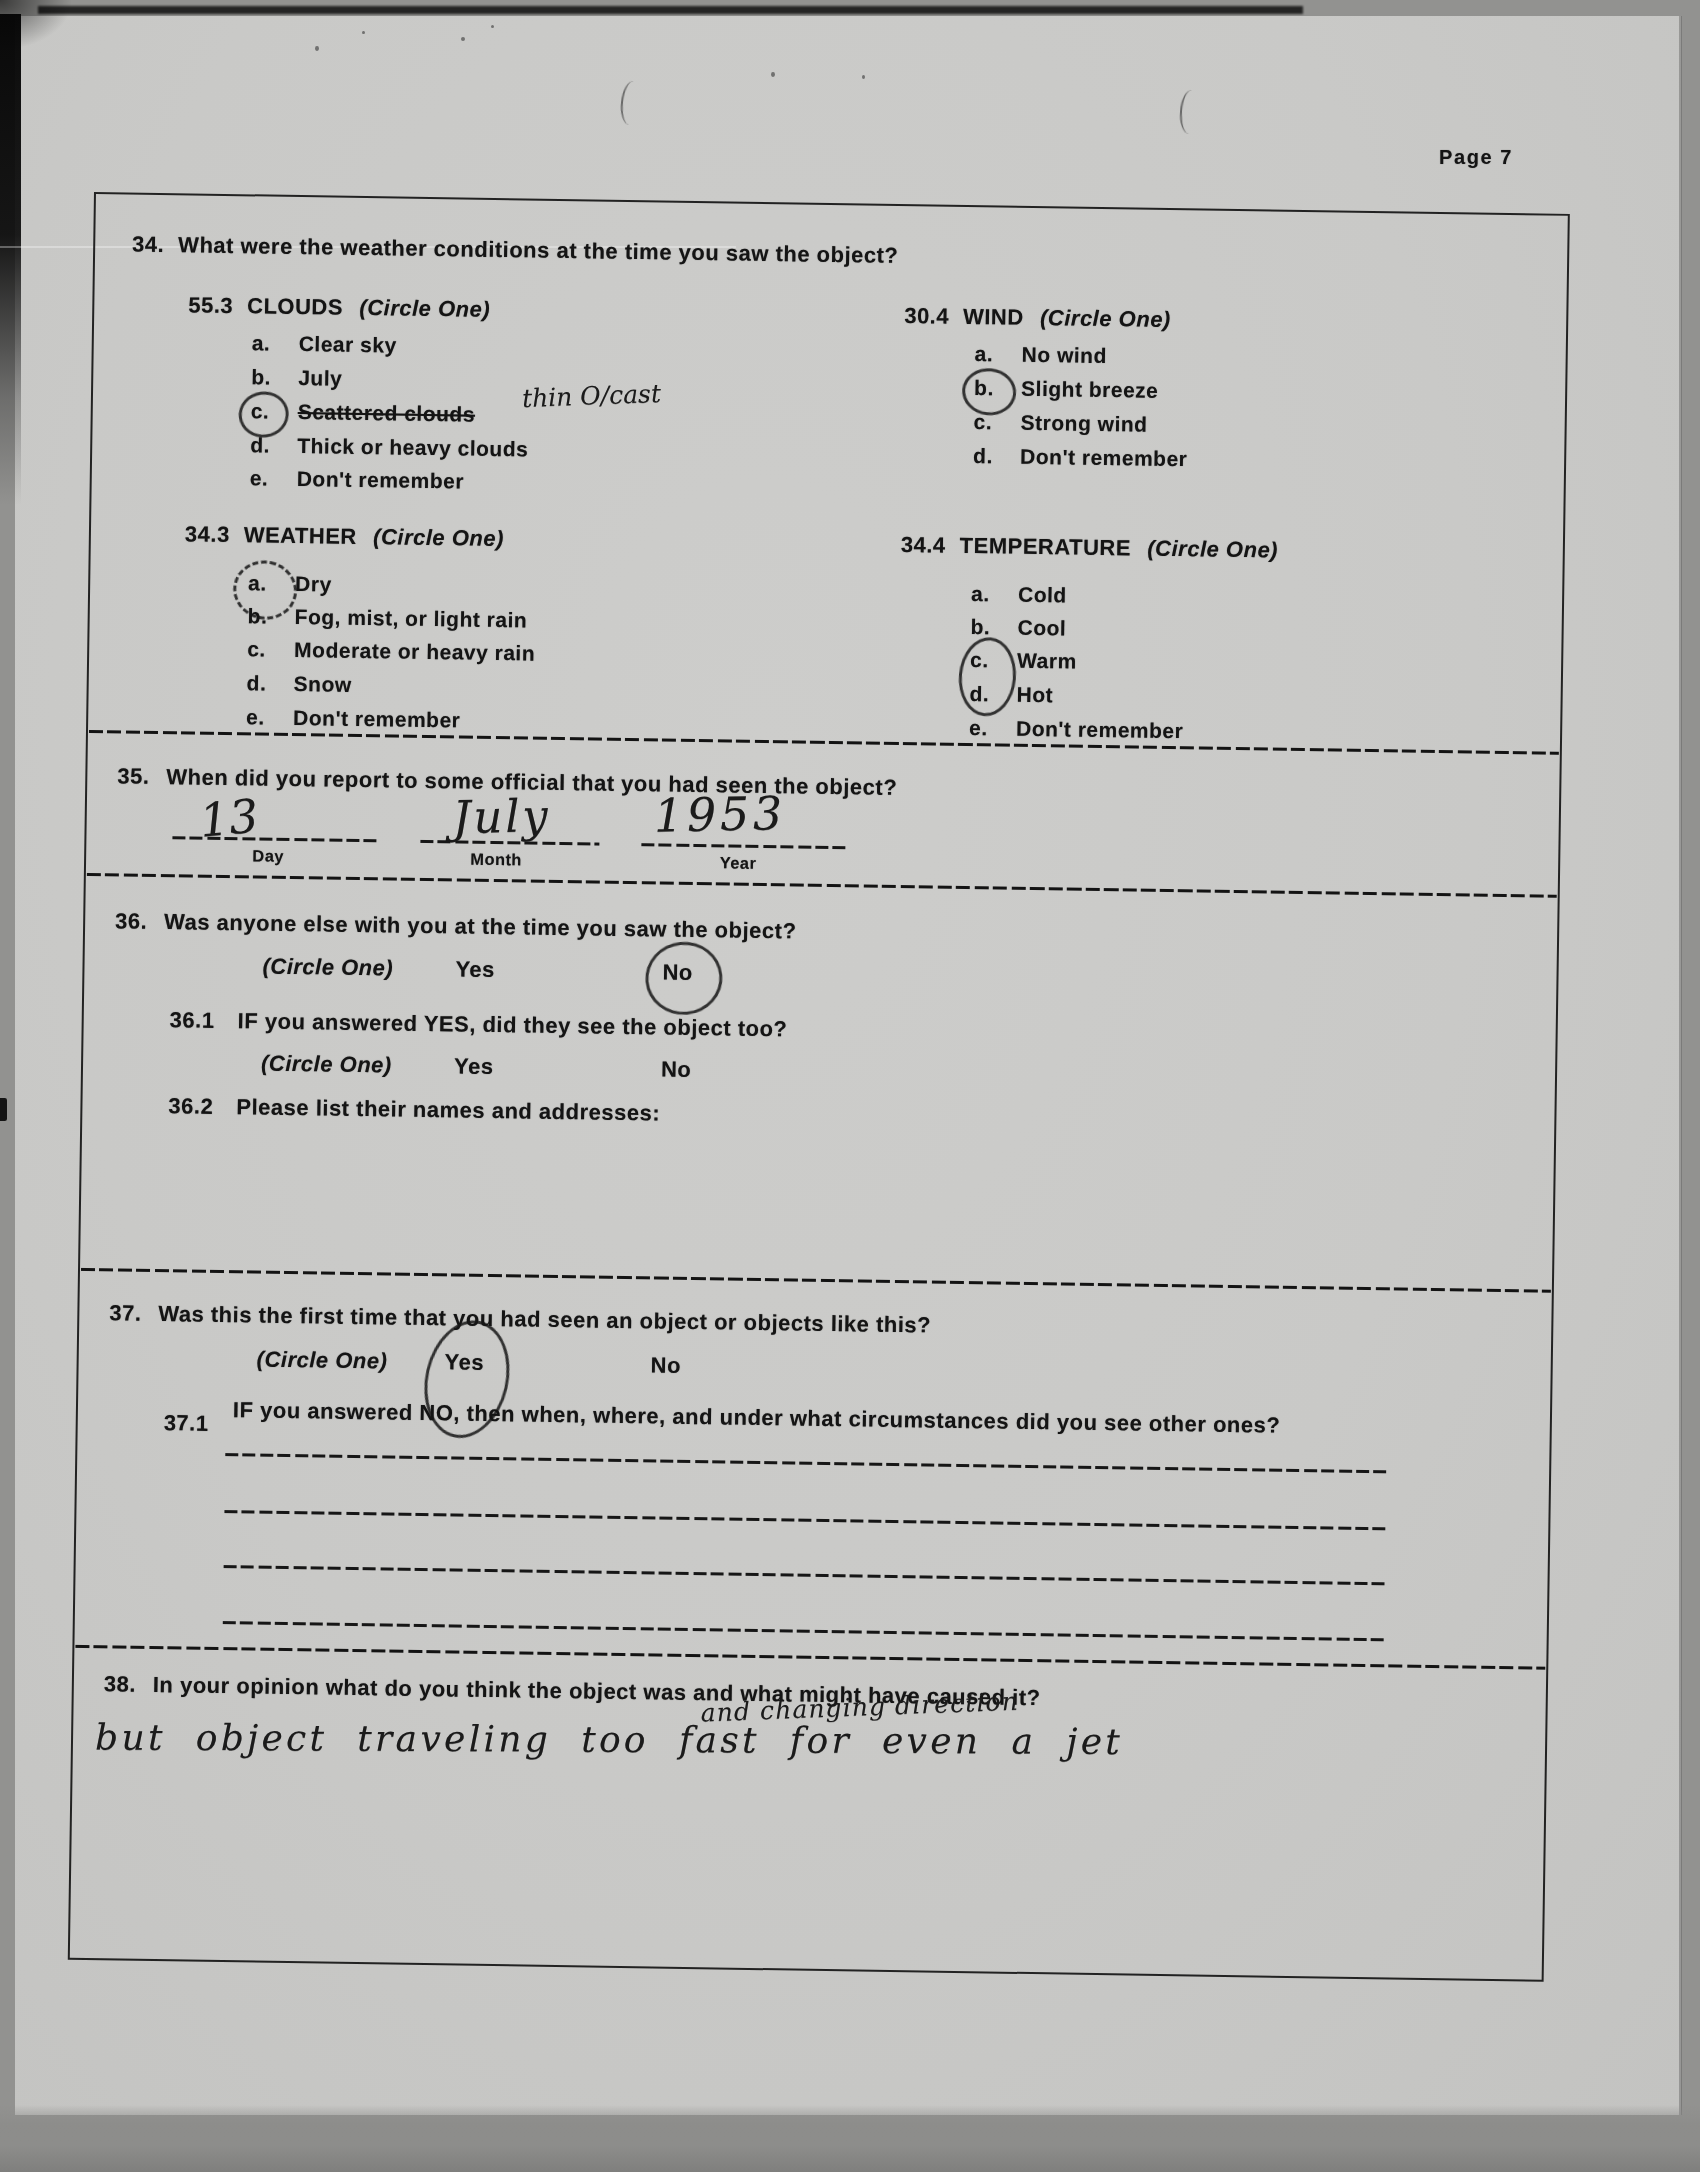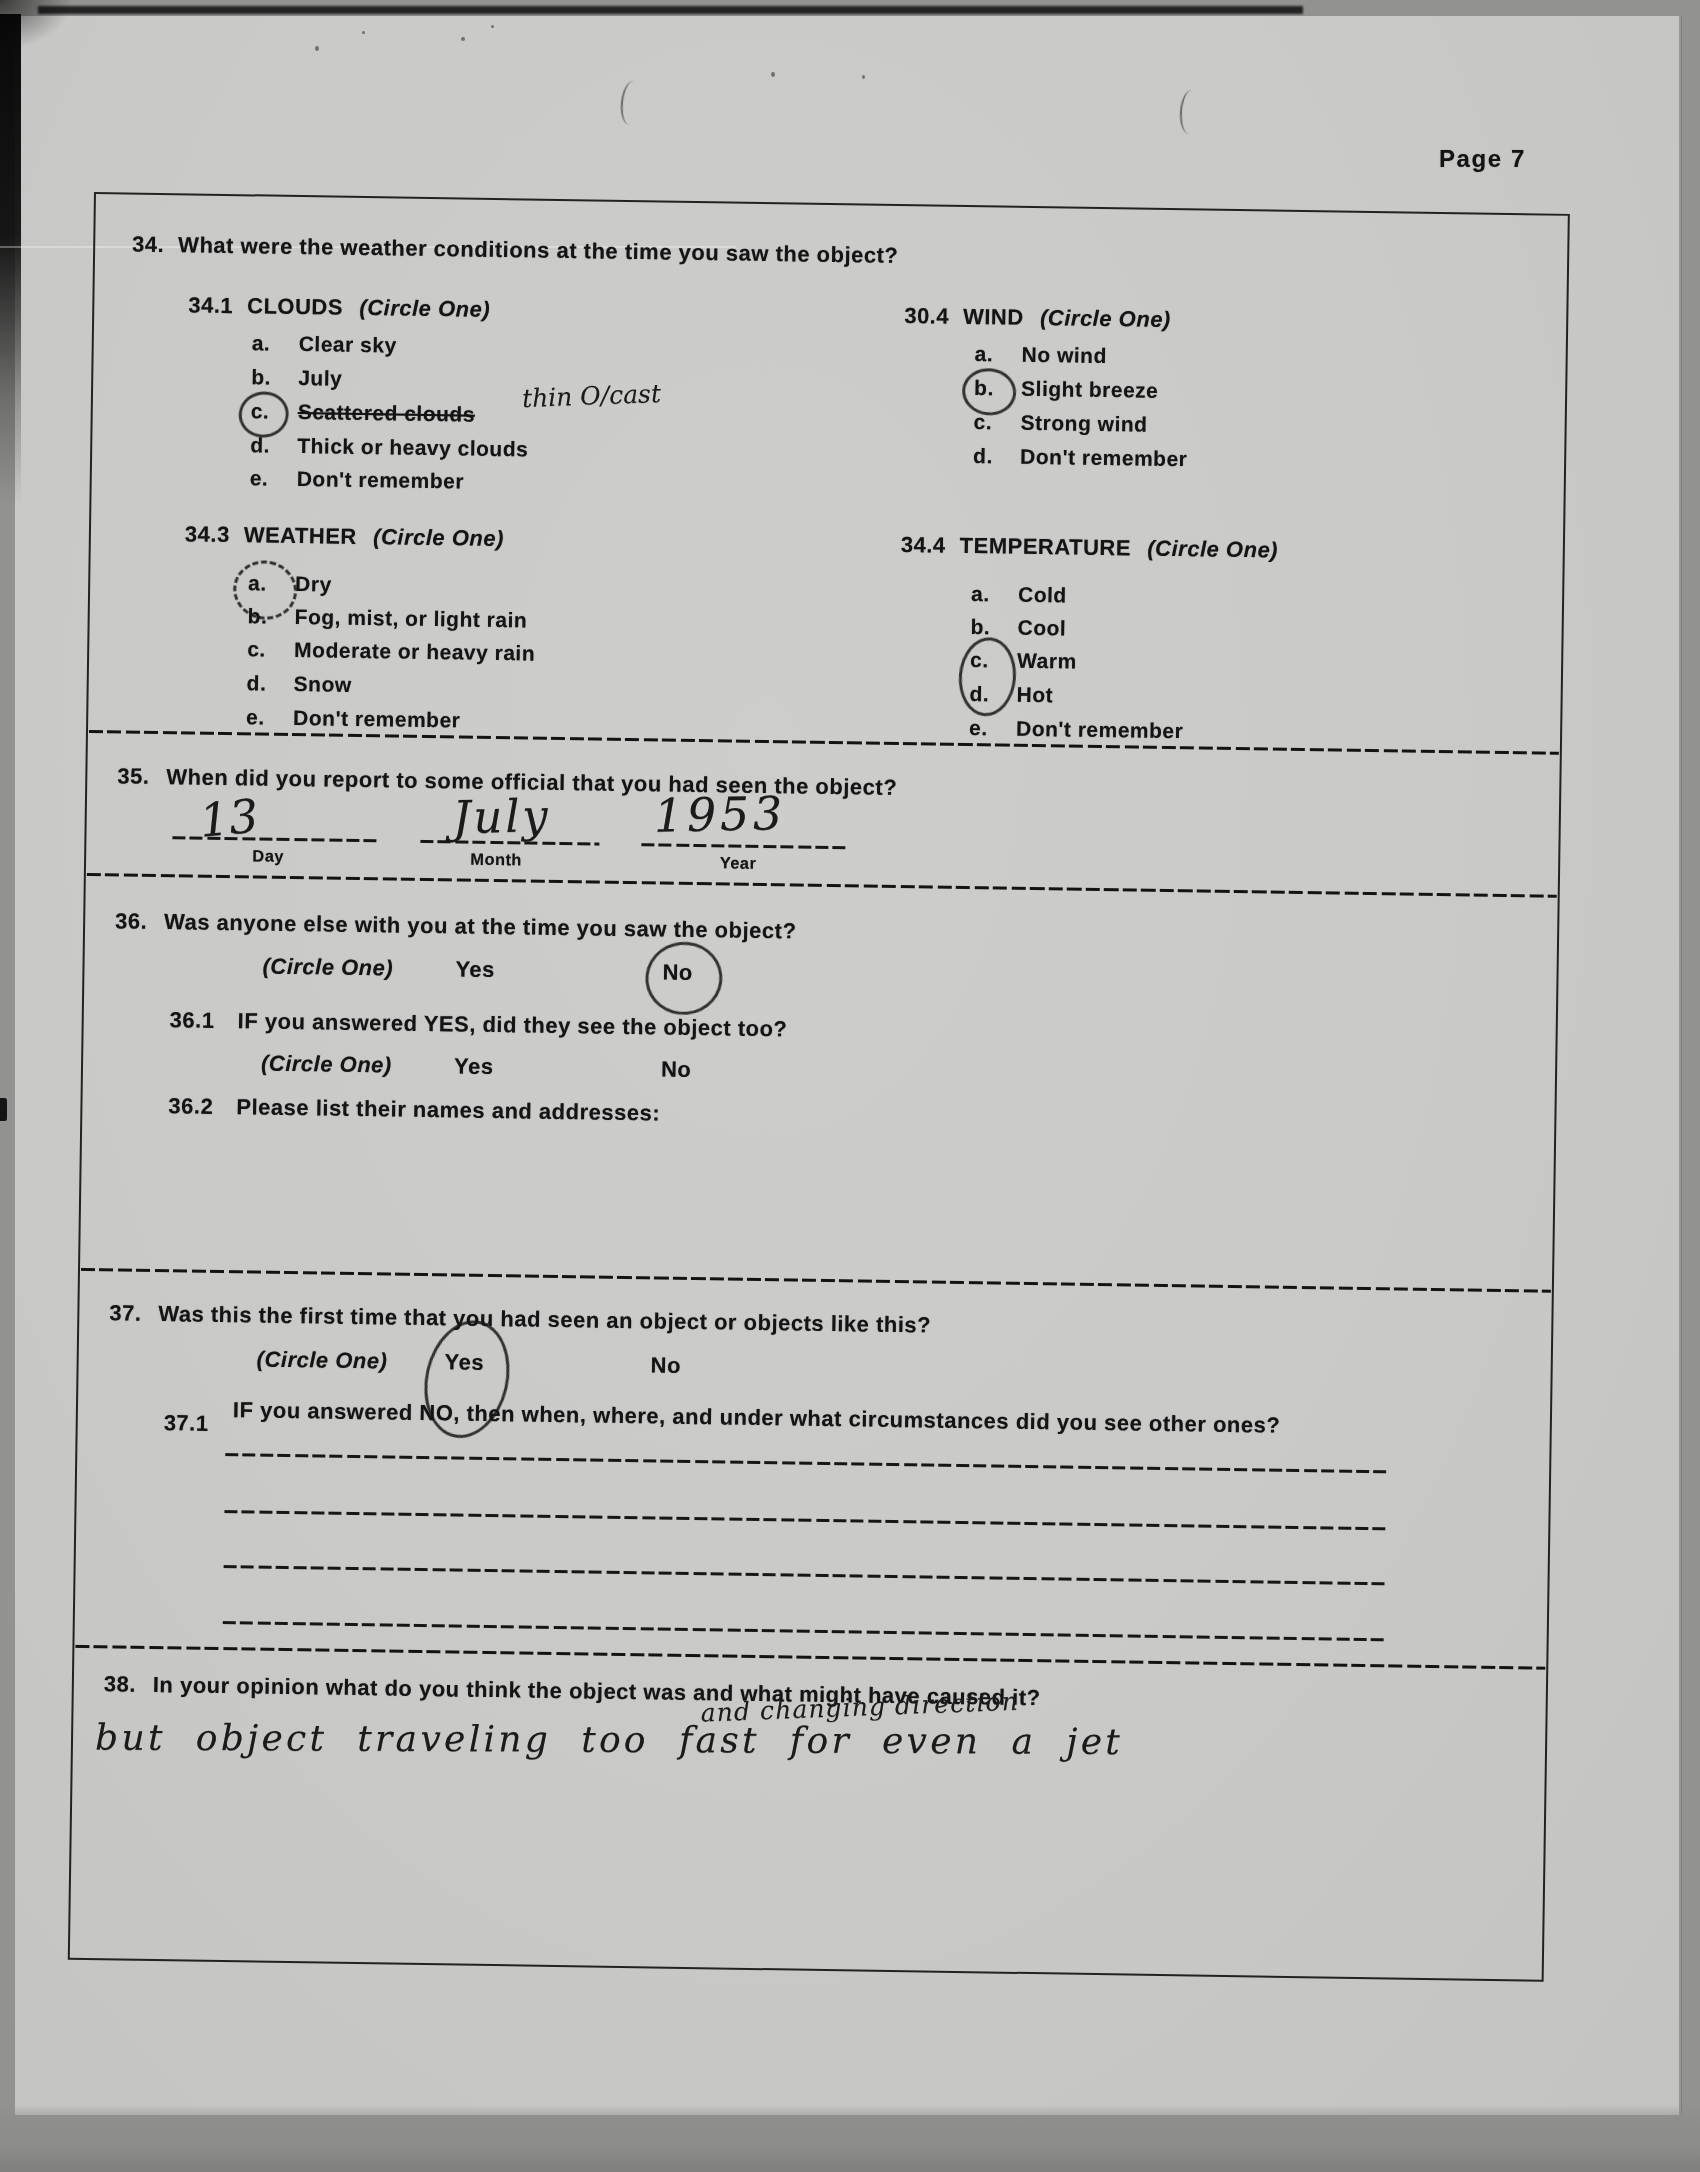--- a/index.html
+++ b/index.html
@@ -44,21 +44,21 @@
     position:absolute;width:18.5px;height:44px;
     border-left:2.2px solid rgba(45,45,45,.62);border-radius:50%;filter:blur(0.4px);
   }
   .speck{position:absolute;background:rgba(40,40,40,.55);border-radius:50%;filter:blur(0.3px);}
 
   .pt{ 
     position:absolute;white-space:nowrap;font-weight:700;color:#141414;
     letter-spacing:0.5px;text-shadow:0 0 1.1px rgba(20,20,20,.42);
     font-size:22px;line-height:1.1;
   }
-  .page-label{left:1439px;top:146px;font-size:24px;letter-spacing:1.6px;}
+  .page-label{left:1439px;top:146px;font-size:20px;letter-spacing:1.6px;}
   .opt{display:flex;font-size:21px;}
   .ol{width:47px;flex:0 0 auto;}
   .sec-title{margin-left:14px;}
   .note{font-style:italic;margin-left:16.4px;}
   .struck{text-decoration:line-through;text-decoration-thickness:2.2px;}
 
   .form{
     position:absolute;left:94px;top:192px;width:1472px;height:1764px;
     border:2.7px solid rgba(15,15,15,.9);
     transform:rotate(0.85deg);transform-origin:0 0;
@@ -108,21 +108,21 @@
   <div class="speck" style="left:862px;top:75px;width:3.3px;height:4.4px;"></div>
 
   <div class="pt page-label">Page 7</div>
 
   <div class="form">
 
     <span class="pt" style="left:37px;top:38px;text-align:center;">34.</span>
     <span class="pt" style="left:83px;top:38px;">What were the weather conditions at the time you saw the object?</span>
 
     <div class="pt" style="left:94px;top:98px;">
-      <span>34.1</span><span class="sec-title">CLOUDS</span><span class="note">(Circle One)</span>
+      <span>55.3</span><span class="sec-title">CLOUDS</span><span class="note">(Circle One)</span>
     </div>
     <div class="pt opt" style="left:158px;top:135px;">
       <span class="ol">a.</span>
         <span>Clear sky</span>
     </div>
     <div class="pt opt" style="left:158px;top:169px;">
       <span class="ol">b.</span>
         <span>July</span>
     </div>
     <div class="pt opt" style="left:158px;top:203px;">

